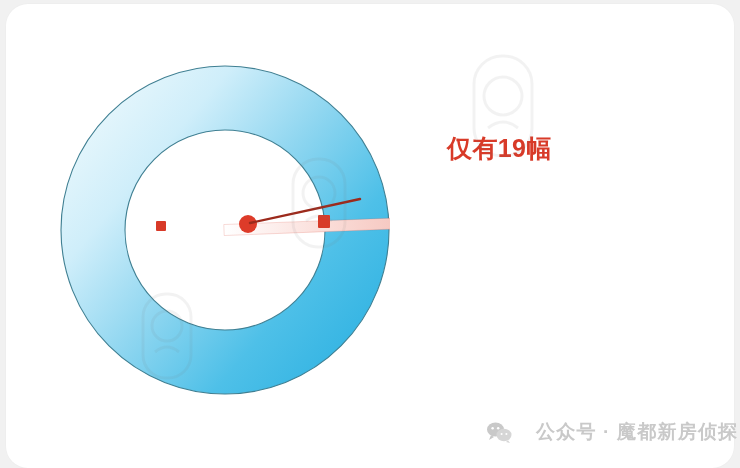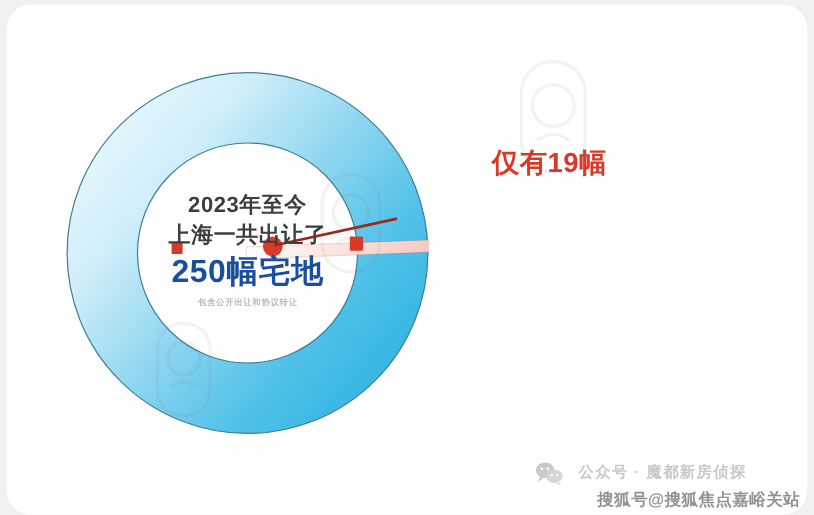--- a/index.html
+++ b/index.html
@@ -64,22 +64,22 @@
   
   .ghost{
     position:absolute;opacity:0.085;pointer-events:none;
   }
   #ghost-a{left:468px;top:52px;width:70px;height:108px;}
   #ghost-b{left:288px;top:155px;width:62px;height:96px;}
   #ghost-c{left:138px;top:290px;width:58px;height:92px;}
 
   #wm-wechat{
     position:absolute;left:486px;top:419px;
-    display:flex;align-items:center;gap:14px;
-    color:#c9c9c9;font-size:14px;font-weight:700;letter-spacing:1.2px;
+    display:flex;align-items:center;gap:24px;
+    color:#c9c9c9;font-size:19px;font-weight:700;letter-spacing:1.2px;
     white-space:nowrap;
   }
   #wm-sohu{
     position:absolute;left:543px;top:445px;
     color:#8d8d8d;font-size:15px;font-weight:800;letter-spacing:0.4px;
     white-space:nowrap;
     text-shadow:0 0 1px rgba(255,255,255,0.85);
     opacity:0.95;
   }
 </style>
@@ -120,26 +120,20 @@
         <rect x="96" y="156" width="10" height="10" fill="#d83a28" rx="1"></rect>
         <rect x="258" y="150" width="12" height="13" fill="#d83a28" rx="1"></rect>
       </g>
 
       <circle cx="188" cy="159" r="9" fill="#dd3b29"></circle>
 
       <line x1="190" y1="158" x2="300" y2="134" stroke="#9c2a1c" stroke-width="2.4" stroke-linecap="round"></line>
     </svg>
   </div>
 
-  <div class="center-block">
-    <div class="line-a">2023年至今</div>
-    <div class="line-b">上海一共出让了</div>
-    <div class="big-number">250幅宅地</div>
-    <div class="fine-print">包含公开出让和协议转让</div>
-  </div>
 
   <div id="callout">
     <div id="callout-red-block">
       <div class="callout-red">仅有19幅</div>
     </div>
   </div>
 
   <svg class="ghost" id="ghost-a" viewBox="0 0 70 108">
     <rect x="6" y="4" width="58" height="100" rx="28" fill="none" stroke="#777" stroke-width="3"></rect>
     <circle cx="35" cy="44" r="19" fill="none" stroke="#777" stroke-width="3"></circle>
@@ -163,14 +157,13 @@
       <ellipse cx="18" cy="14" rx="7.5" ry="6.2" fill="#d6d6d6"></ellipse>
       <path d="M22 19.3 L24 22 L20 21 Z" fill="#d6d6d6"></path>
       <circle cx="6.6" cy="7.2" r="1.25" fill="#ffffff"></circle>
       <circle cx="12.2" cy="7.2" r="1.25" fill="#ffffff"></circle>
       <circle cx="15.6" cy="13" r="1.05" fill="#ffffff"></circle>
       <circle cx="20.4" cy="13" r="1.05" fill="#ffffff"></circle>
     </svg>
     <span>公众号 · 魔都新房侦探</span>
   </div>
 
-  <div id="wm-sohu">搜狐号@搜狐焦点嘉峪关站</div>
 </div>
 
 </body></html>

